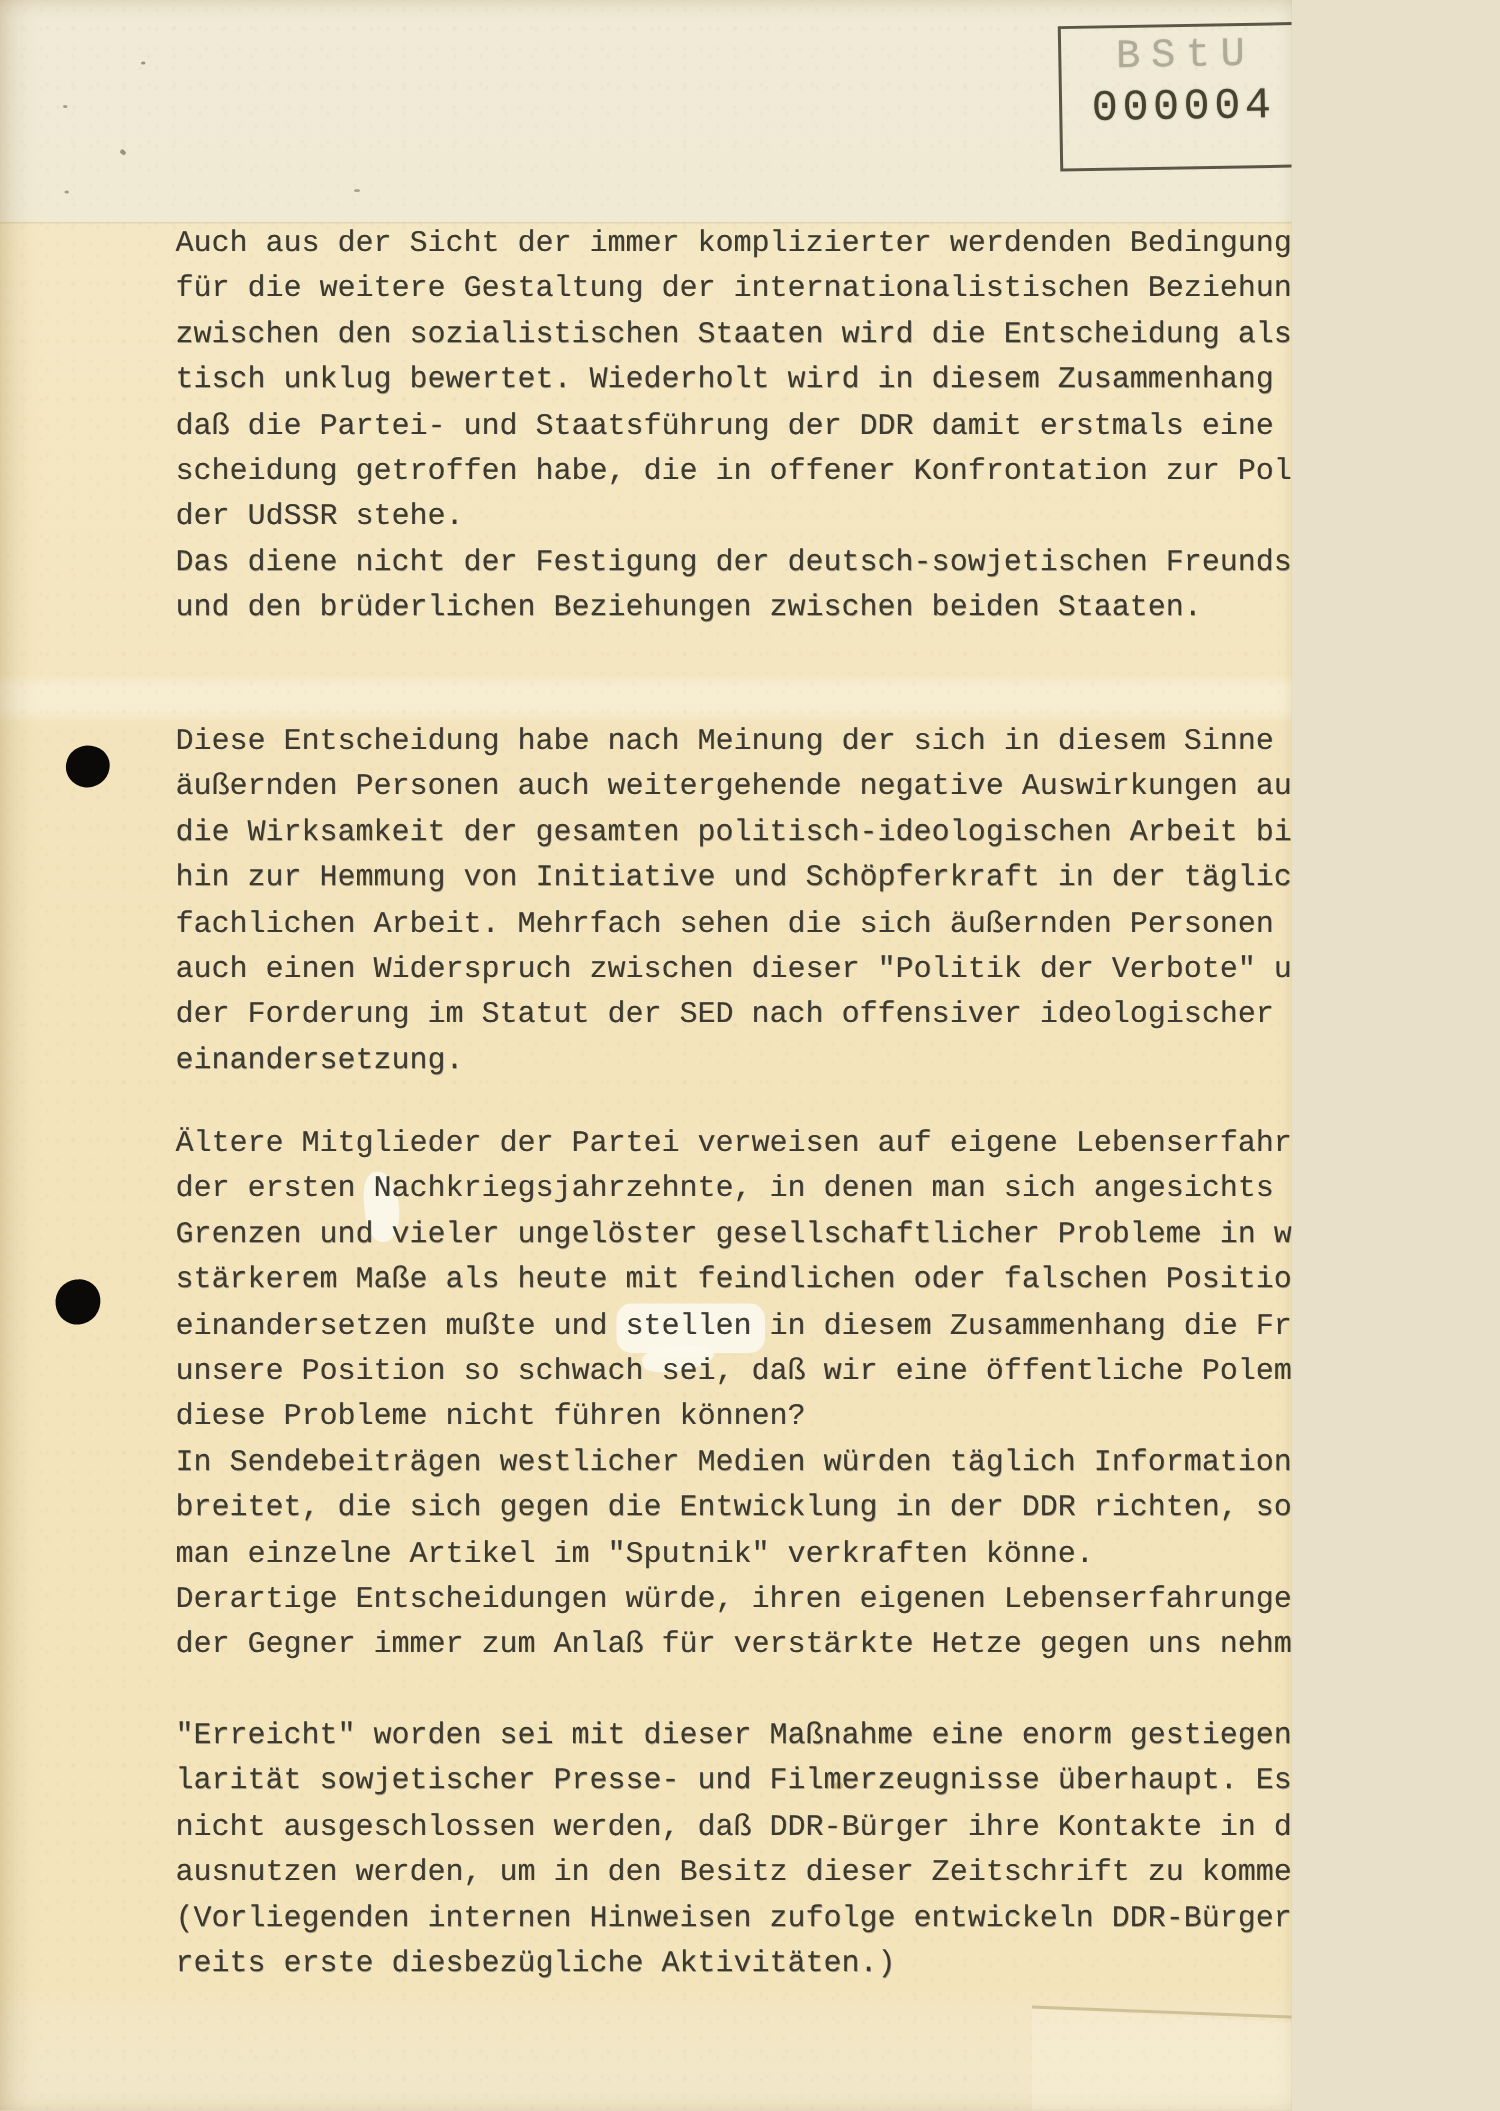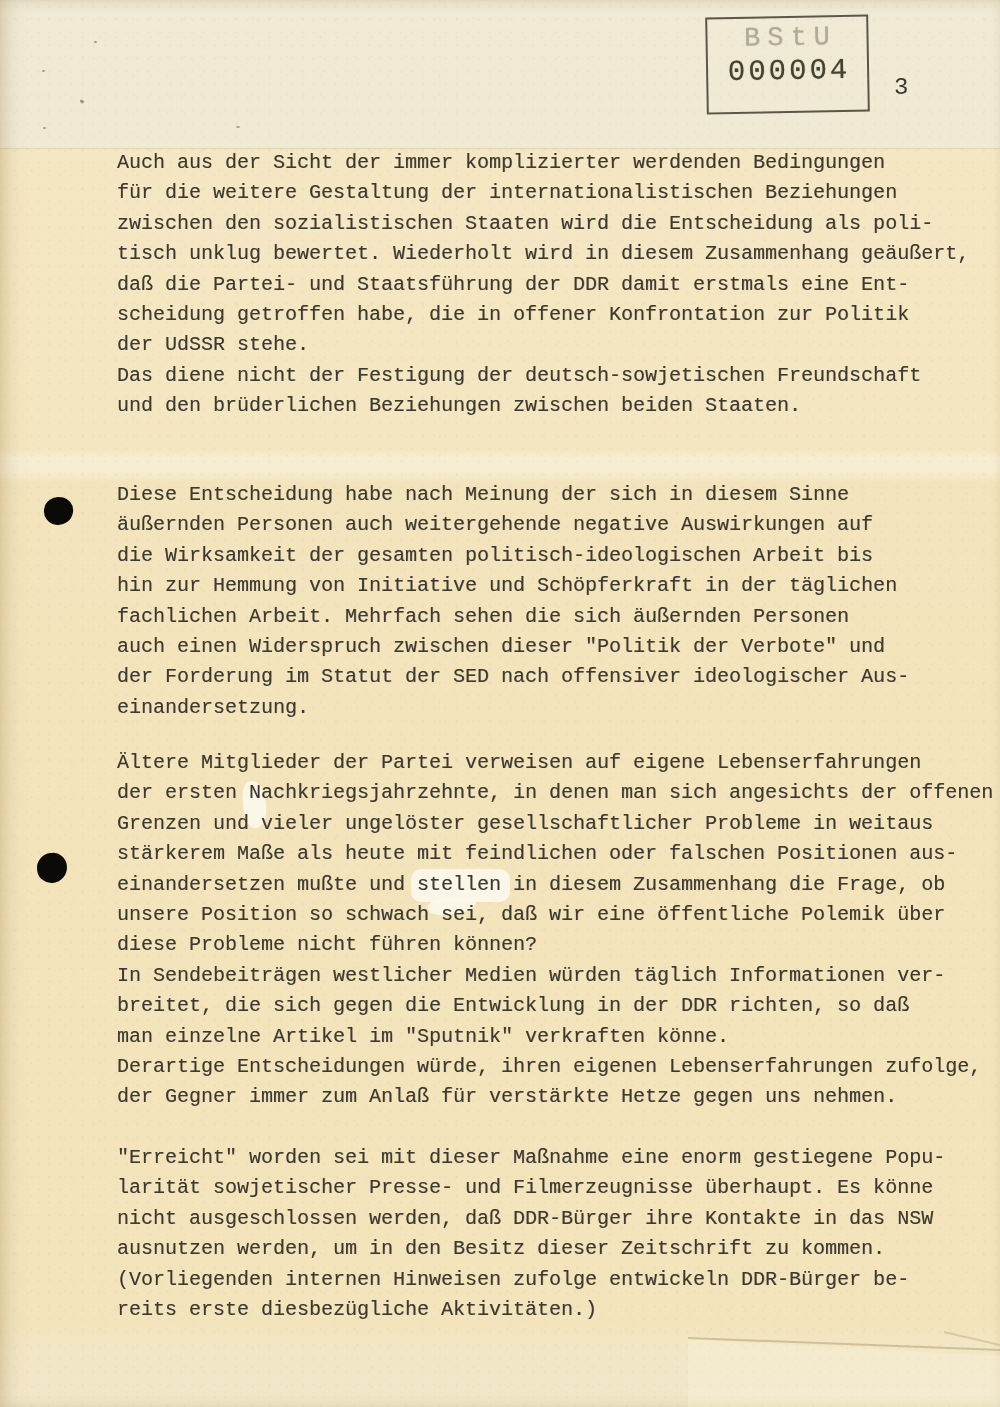--- a/index.html
+++ b/index.html
@@ -1,18 +1,18 @@
 <!DOCTYPE html>
 <html><head>
 <meta charset="utf-8">
 <style>
   html,body{margin:0;padding:0;background:#e8e0c8;}
   .page{
     position:relative;
-    width:1000px;height:1407px;
+    width:861px;height:1407px;
     overflow:hidden;
     font-family:"Liberation Mono","DejaVu Sans Mono",monospace;
     background:linear-gradient(180deg,
       #f0ead6 0px, #f0ead5 146px,
       #f4e7c3 150px, #f4e6c0 450px,
       #f7edd2 458px, #f6ecd0 474px,
       #f3e4bd 482px, #f3e4bc 1325px,
       #f2e6c4 1345px, #f1e7c9 1407px);
     box-shadow:
       inset 16px 0 22px -14px rgba(140,110,55,.35),

